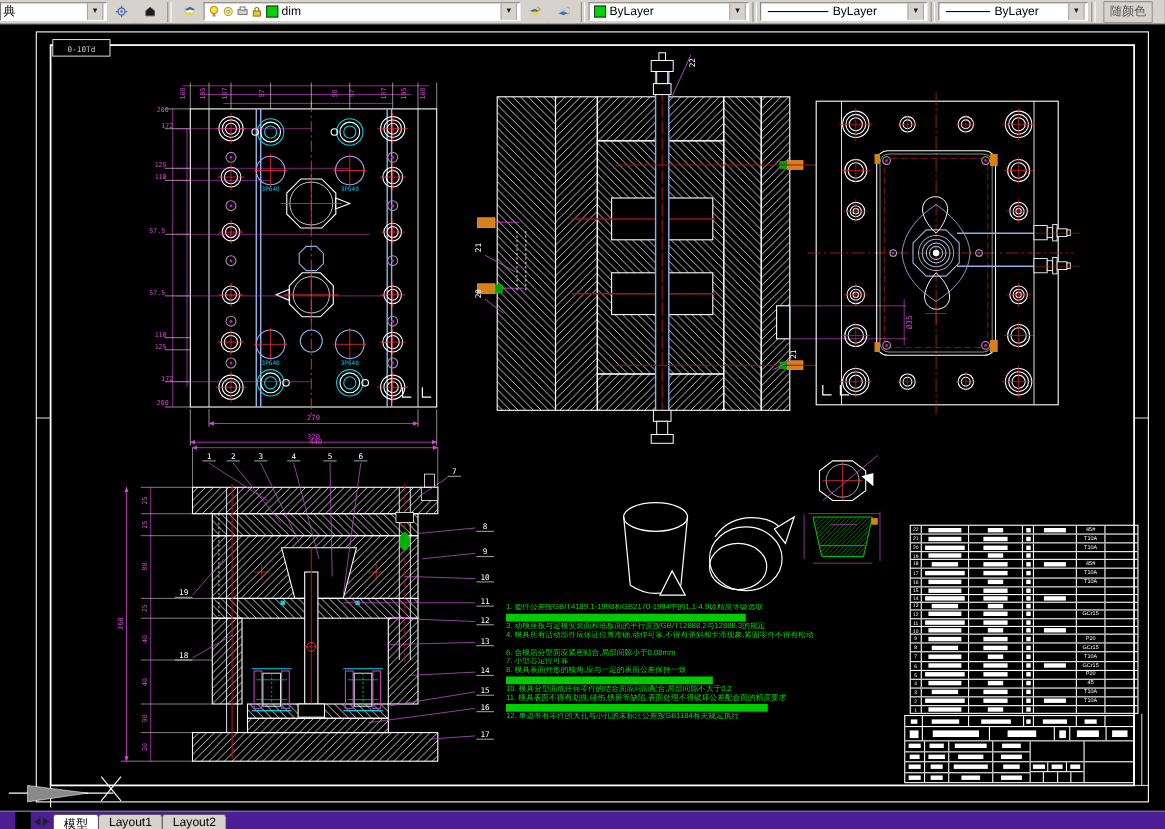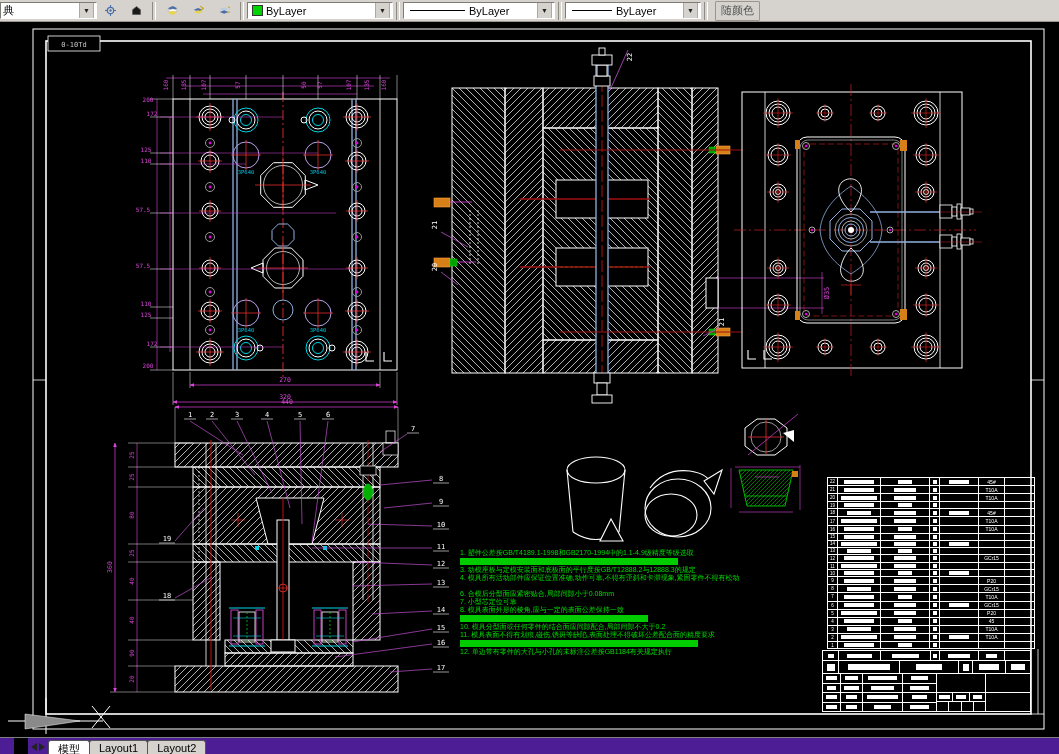--- a/index.html
+++ b/index.html
@@ -99,20 +99,41 @@
       </svg>
   </div>
   <div class="sep"></div>
   <div class="tbtn">
     <svg class="mini" width="15" height="14" viewBox="0 0 15 14">
         <path d="M1 4 L8 1 L14 4 L8 7 Z" fill="#4a6ea9"></path>
         <path d="M1 7 L8 4.5 L14 7 L8 10 Z" fill="#fff" stroke="#888" stroke-width="0.4"></path>
         <path d="M1 10 L8 7.5 L14 10 L8 13 Z" fill="#e8d44c"></path>
       </svg>
   </div>
+  <div class="combo" style="width:288px">
+    <svg class="mini" width="11" height="12" viewBox="0 0 11 12">
+        <circle cx="5.5" cy="4.5" r="3.5" fill="#ffe24a" stroke="#b89000"></circle>
+        <rect x="4" y="8" width="3" height="3" fill="#999"></rect>
+      </svg>
+    <svg class="mini" width="11" height="12" viewBox="0 0 11 12">
+        <circle cx="5.5" cy="6" r="4" fill="#f4f0a0" stroke="#b8a000"></circle>
+        <circle cx="5.5" cy="6" r="1.6" fill="#fff" stroke="#999"></circle>
+      </svg>
+    <svg class="mini" width="11" height="12" viewBox="0 0 11 12">
+        <rect x="1" y="4" width="9" height="5" fill="#cfcfcf" stroke="#777"></rect>
+        <rect x="3" y="1.5" width="5" height="3" fill="#fff" stroke="#777"></rect>
+      </svg>
+    <svg class="mini" width="11" height="12" viewBox="0 0 11 12">
+        <rect x="2" y="5.5" width="7" height="5" fill="#e8c84a" stroke="#8a7000"></rect>
+        <path d="M3.5 5.5 V4 a2 2 0 0 1 4 0 V5.5" fill="none" stroke="#8a7000" stroke-width="1.2"></path>
+      </svg>
+    <span class="swatch"></span>
+    <span>dim</span>
+    <span class="arrow">▼</span>
+  </div>
   <div class="tbtn">
     <svg class="mini" width="15" height="14" viewBox="0 0 15 14">
         <path d="M1 6 L7 3.5 L13 6 L7 8.5 Z" fill="#4a6ea9"></path>
         <path d="M1 9 L7 6.5 L13 9 L7 11.5 Z" fill="#e8d44c"></path>
         <path d="M10 1 L14 4 L10 7" fill="none" stroke="#c8a000" stroke-width="1.4"></path>
       </svg>
   </div>
   <div class="tbtn">
     <svg class="mini" width="15" height="14" viewBox="0 0 15 14">
         <path d="M1 5 L7 2.5 L13 5 L7 7.5 Z" fill="#b8cce4"></path>

